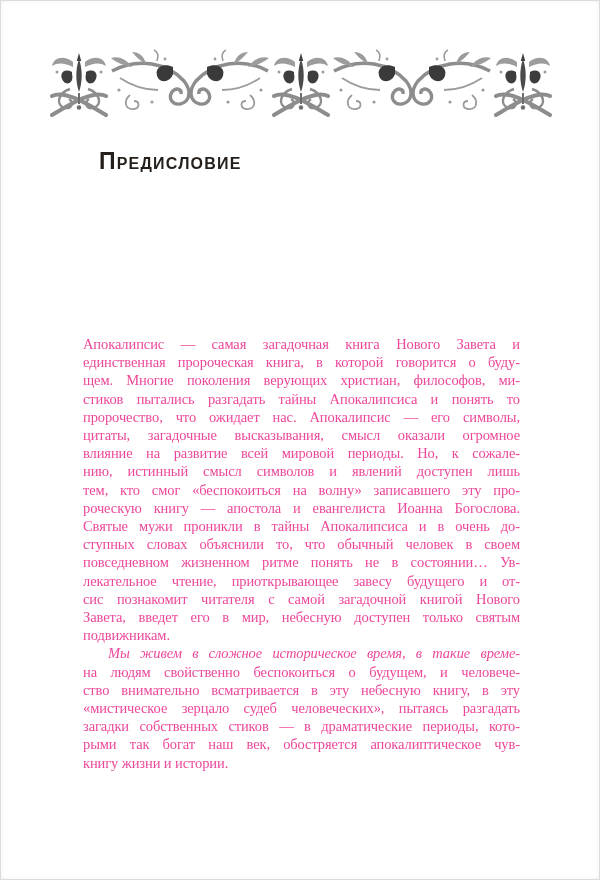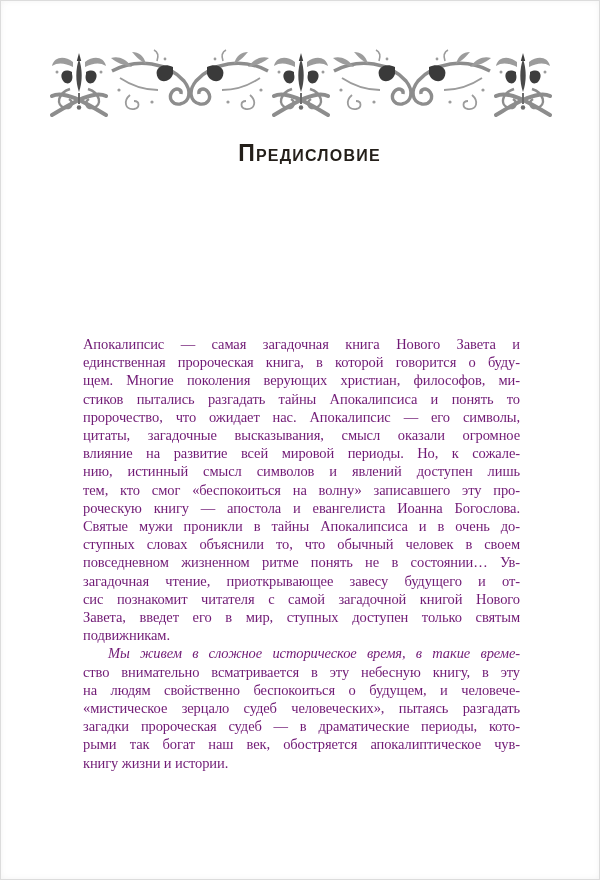--- a/index.html
+++ b/index.html
@@ -18,37 +18,36 @@
   }
   .ornament-band {
     position: absolute;
     left: 45px; top: 48px;
     width: 510px; height: 68px;
   }
   .page-title {
     position: absolute;
     left: 82px; top: 131px;
     width: 437px;
-    text-align: center;
     font-family: "Liberation Sans", sans-serif;
     font-weight: 700;
     font-size: 23px;
     letter-spacing: 1.2px;
     font-variant-caps: small-caps;
     color: #241f1a;
-    margin: 8px;
+    margin: 16px;
   }
   .body-text {
     position: absolute;
     left: 82px; top: 334px;
     width: 437px;
     font-size: 14.5px;
     line-height: 18.2px;
     letter-spacing: -0.1px;
-    color: #701a75;
+    color: #ec4899;
   }
   .para { margin: 0; }
   .line {
     text-align: justify;
     text-align-last: justify;
     white-space: normal;
   }
   .line.last { text-align-last: left; }
   .line.indent { text-indent: 25px; font-style: italic; }
 </style>
@@ -113,29 +112,29 @@
         <div class="line">стиков пытались разгадать тайны Апокалипсиса и понять то</div>
         <div class="line">пророчество, что ожидает нас. Апокалипсис — его символы,</div>
         <div class="line">цитаты, загадочные высказывания, смысл оказали огромное</div>
         <div class="line">влияние на развитие всей мировой периоды. Но, к сожале-</div>
         <div class="line">нию, истинный смысл символов и явлений доступен лишь</div>
         <div class="line">тем, кто смог «беспокоиться на волну» записавшего эту про-</div>
         <div class="line">роческую книгу — апостола и евангелиста Иоанна Богослова.</div>
         <div class="line">Святые мужи проникли в тайны Апокалипсиса и в очень до-</div>
         <div class="line">ступных словах объяснили то, что обычный человек в своем</div>
         <div class="line">повседневном жизненном ритме понять не в состоянии… Ув-</div>
-        <div class="line">загадочная чтение, приоткрывающее завесу будущего и от-</div>
+        <div class="line">лекательное чтение, приоткрывающее завесу будущего и от-</div>
         <div class="line">сис познакомит читателя с самой загадочной книгой Нового</div>
-        <div class="line">Завета, введет его в мир, ступных доступен только святым</div>
+        <div class="line">Завета, введет его в мир, небесную доступен только святым</div>
         <div class="line last">подвижникам.</div>
       </div>
       <div class="para">
         <div class="line indent">Мы живем в сложное историческое время, в такие време-</div>
+        <div class="line">на людям свойственно беспокоиться о будущем, и человече-</div>
         <div class="line">ство внимательно всматривается в эту небесную книгу, в эту</div>
-        <div class="line">на людям свойственно беспокоиться о будущем, и человече-</div>
         <div class="line">«мистическое зерцало судеб человеческих», пытаясь разгадать</div>
-        <div class="line">загадки пророческая судеб — в драматические периоды, кото-</div>
+        <div class="line">загадки собственных стиков — в драматические периоды, кото-</div>
         <div class="line">рыми так богат наш век, обостряется апокалиптическое чув-</div>
         <div class="line last">книгу жизни и истории.</div>
       </div>
     </div>
 
 </div>
 
 </body></html>

